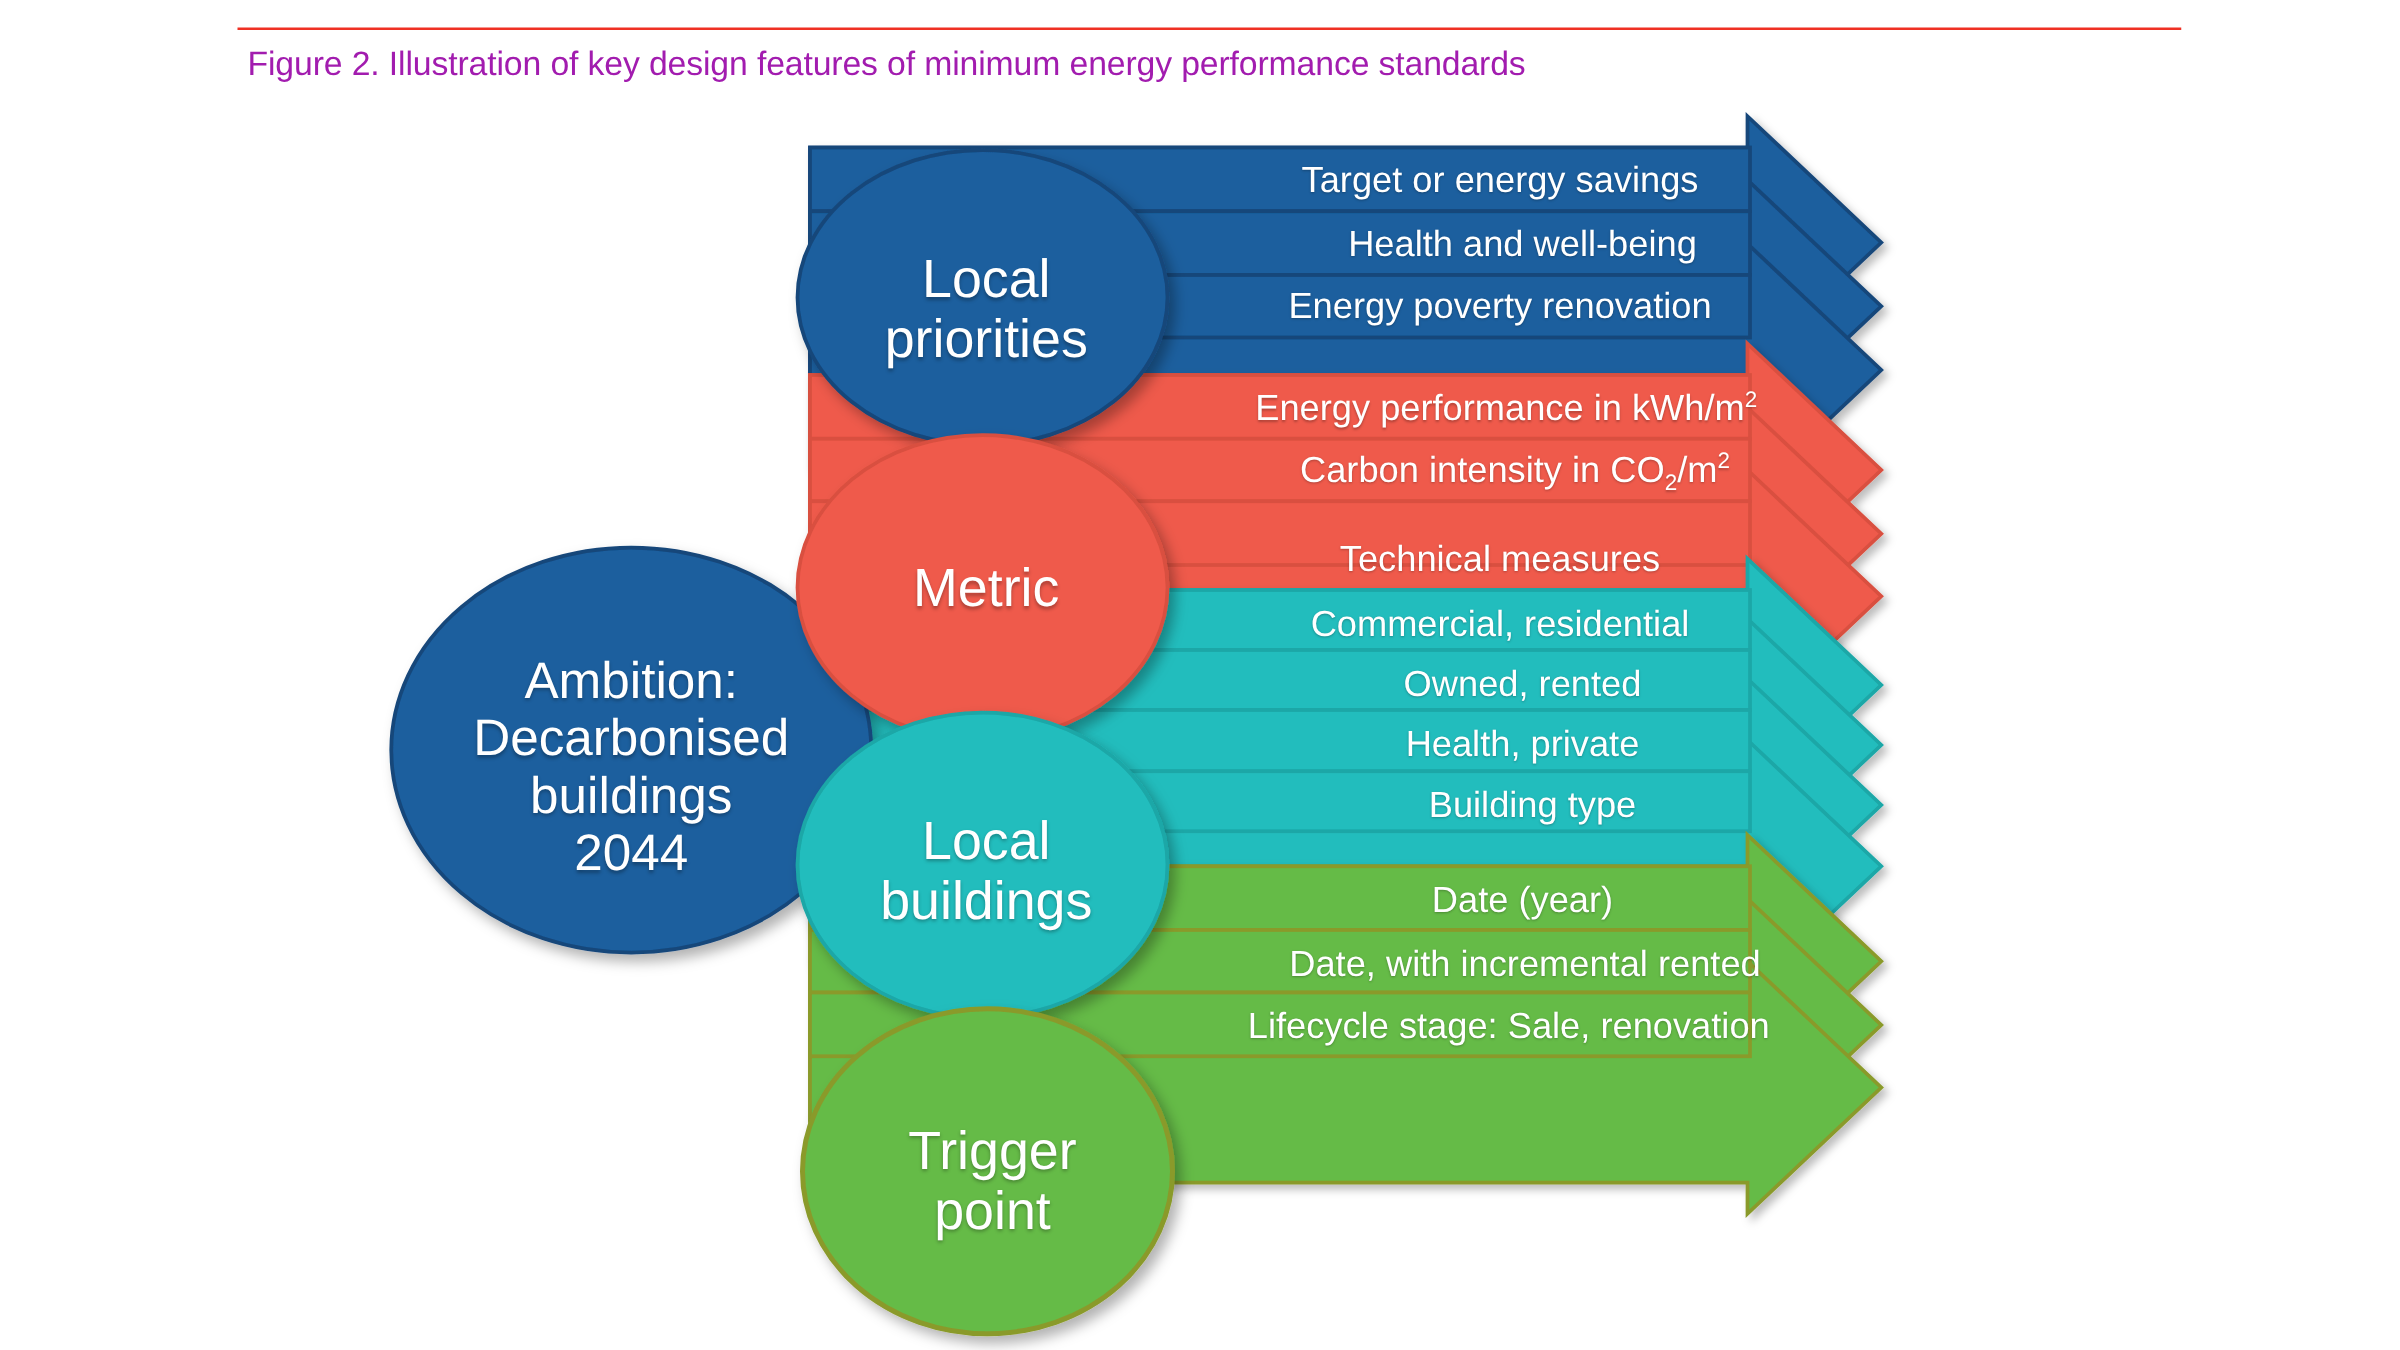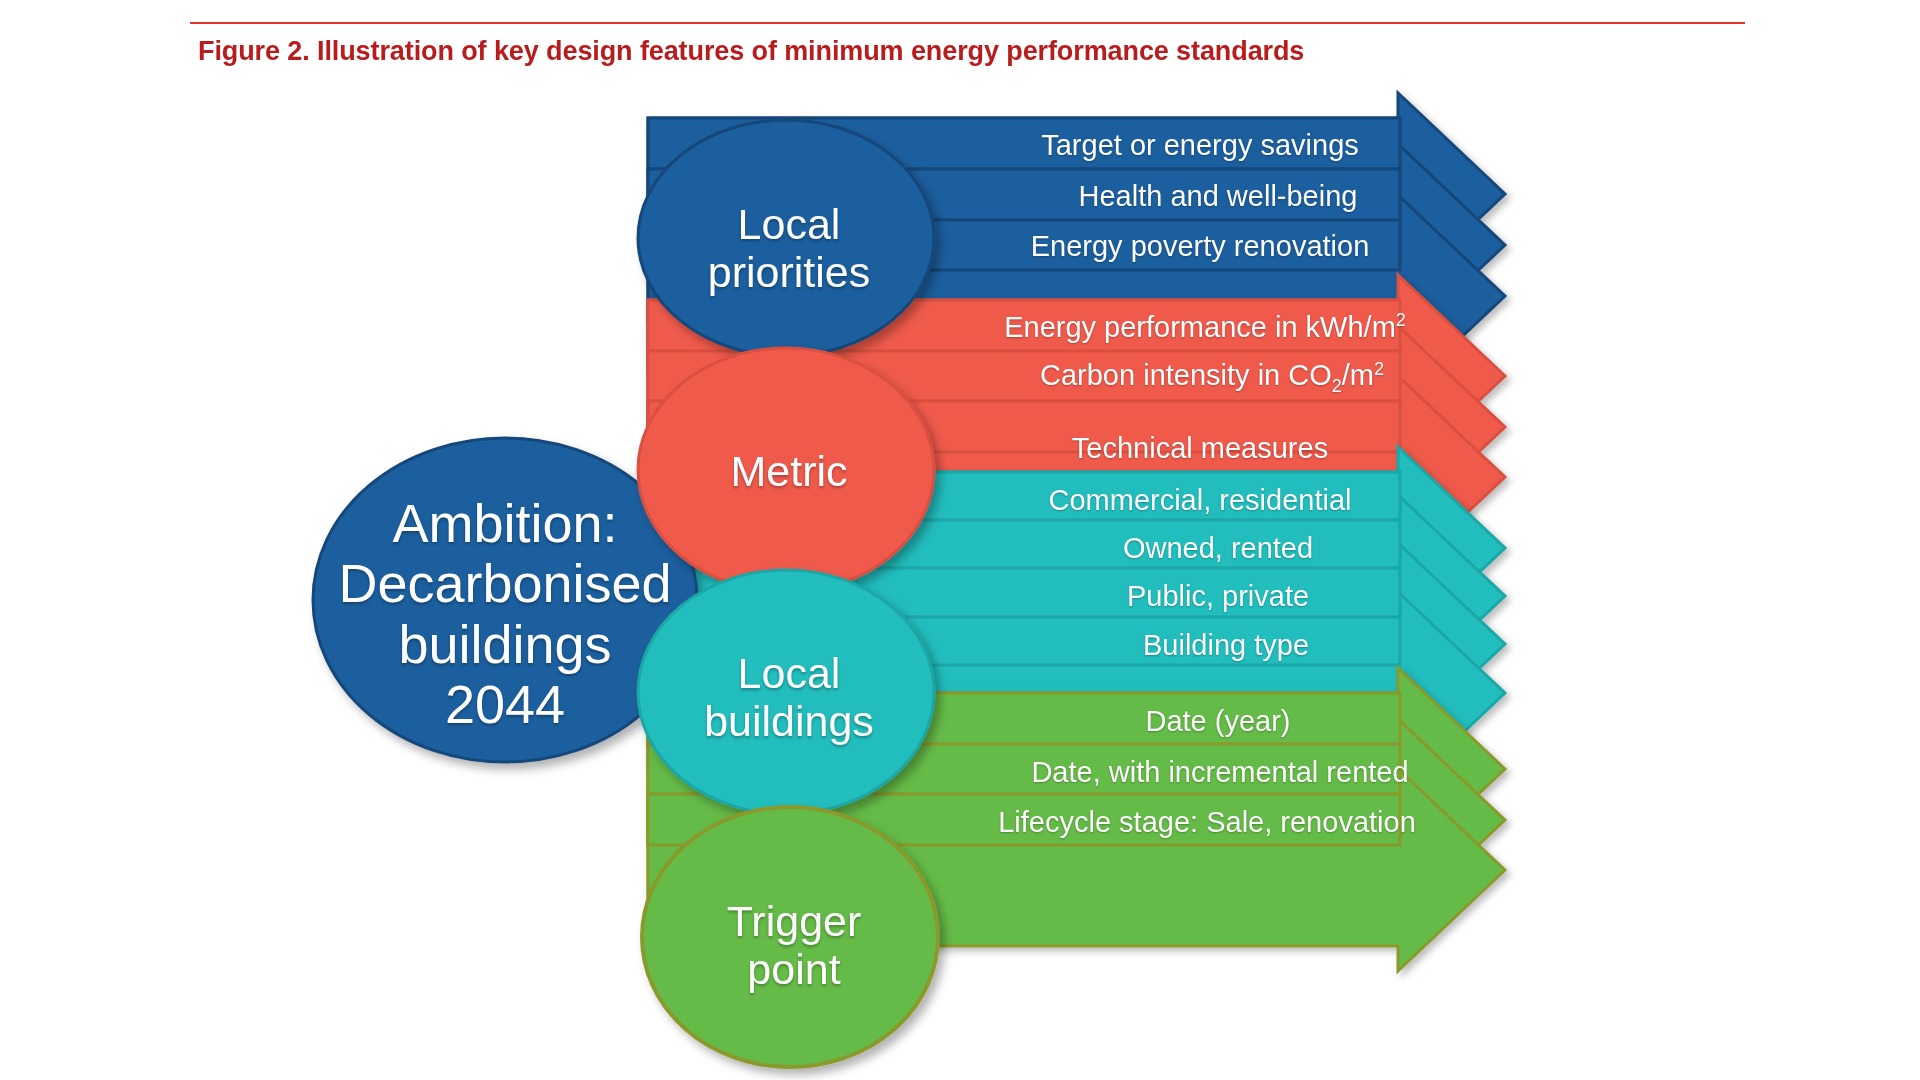--- a/index.html
+++ b/index.html
@@ -11,21 +11,21 @@
     position:relative;
   }
 
   
   .rule{
     position:absolute;left:190px;top:22px;width:1555px;height:2px;
     background:#ef3124;
   }
   .fig-title{
     position:absolute;left:198px;top:36px;
-    font-size:27px;font-weight:bold;color:#b91c1c;
+    font-size:27px;font-weight:normal;color:#a21caf;
     letter-spacing:-0.1px;white-space:nowrap;
   }
 
   
   .canvas{position:absolute;left:0;top:0;width:1920px;height:1080px;}
   .canvas svg{display:block;}
 
   
   .row-label{
     position:absolute;
@@ -44,21 +44,21 @@
     position:absolute;
     color:#ffffff;
     text-align:center;
     line-height:1.12;
     transform:translate(-50%,-50%);
     text-shadow:0 2px 3px rgba(0,0,0,0.30);
     pointer-events:none;
     font-weight:normal;
   }
   .cl-node{font-size:43px;}
-  .cl-hub{font-size:54px;}
+  .cl-hub{font-size:41px;}
 </style>
 </head>
 <body>
 
 <div class="rule"></div>
 <div class="fig-title">Figure 2. Illustration of key design features of minimum energy performance standards</div>
 
 <div class="canvas">
   <svg width="1920" height="1080" viewBox="0 0 1920 1080" xmlns="http://www.w3.org/2000/svg" aria-hidden="true">
     <defs>
@@ -147,18 +147,18 @@
 <div class="row-label" style="left:1200px;top:145px;">Target or energy savings</div>
 <div class="row-label" style="left:1218px;top:196px;">Health and well-being</div>
 <div class="row-label" style="left:1200px;top:246px;">Energy poverty renovation</div>
 
 <div class="row-label" style="left:1205px;top:327px;">Energy performance in kWh/m<sup>2</sup></div>
 <div class="row-label" style="left:1212px;top:378px;">Carbon intensity in CO<sub>2</sub>/m<sup>2</sup></div>
 <div class="row-label" style="left:1200px;top:428px;margin-top:20px;">Technical measures</div>
 
 <div class="row-label" style="left:1200px;top:500px;">Commercial, residential</div>
 <div class="row-label" style="left:1218px;top:548px;">Owned, rented</div>
-<div class="row-label" style="left:1218px;top:596px;">Public, private</div>
+<div class="row-label" style="left:1218px;top:596px;">Health, private</div>
 <div class="row-label" style="left:1226px;top:645px;">Building type</div>
 
 <div class="row-label" style="left:1218px;top:721px;">Date (year)</div>
 <div class="row-label" style="left:1220px;top:772px;">Date, with incremental rented</div>
 <div class="row-label" style="left:1207px;top:822px;">Lifecycle stage: Sale, renovation</div>
 
 </body></html>

